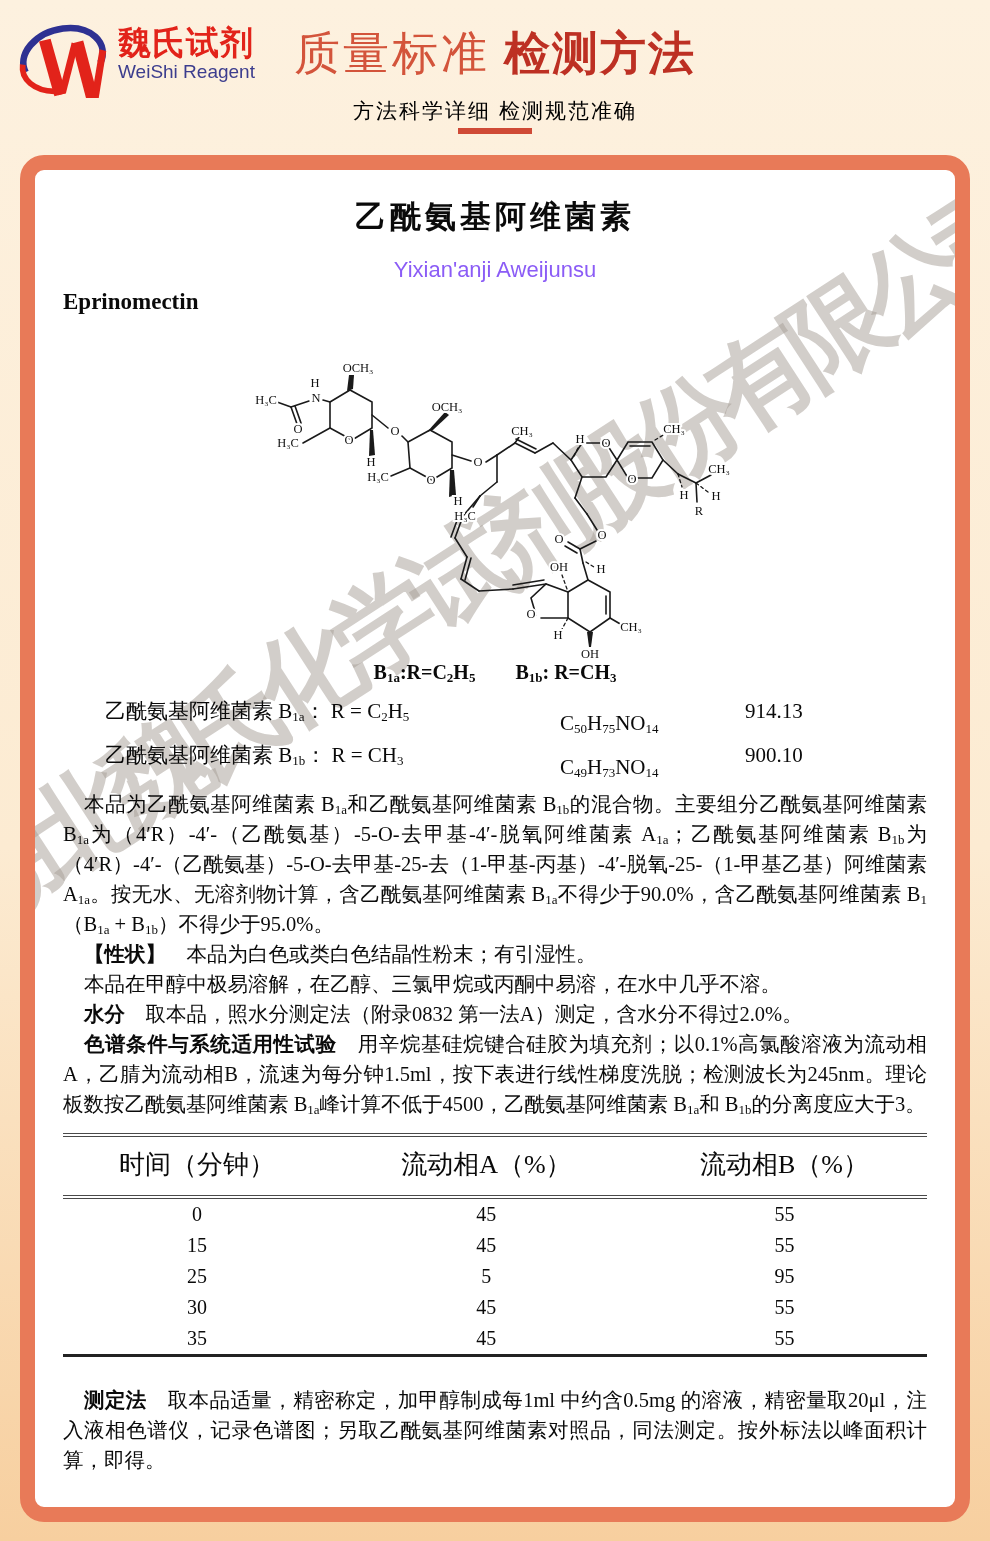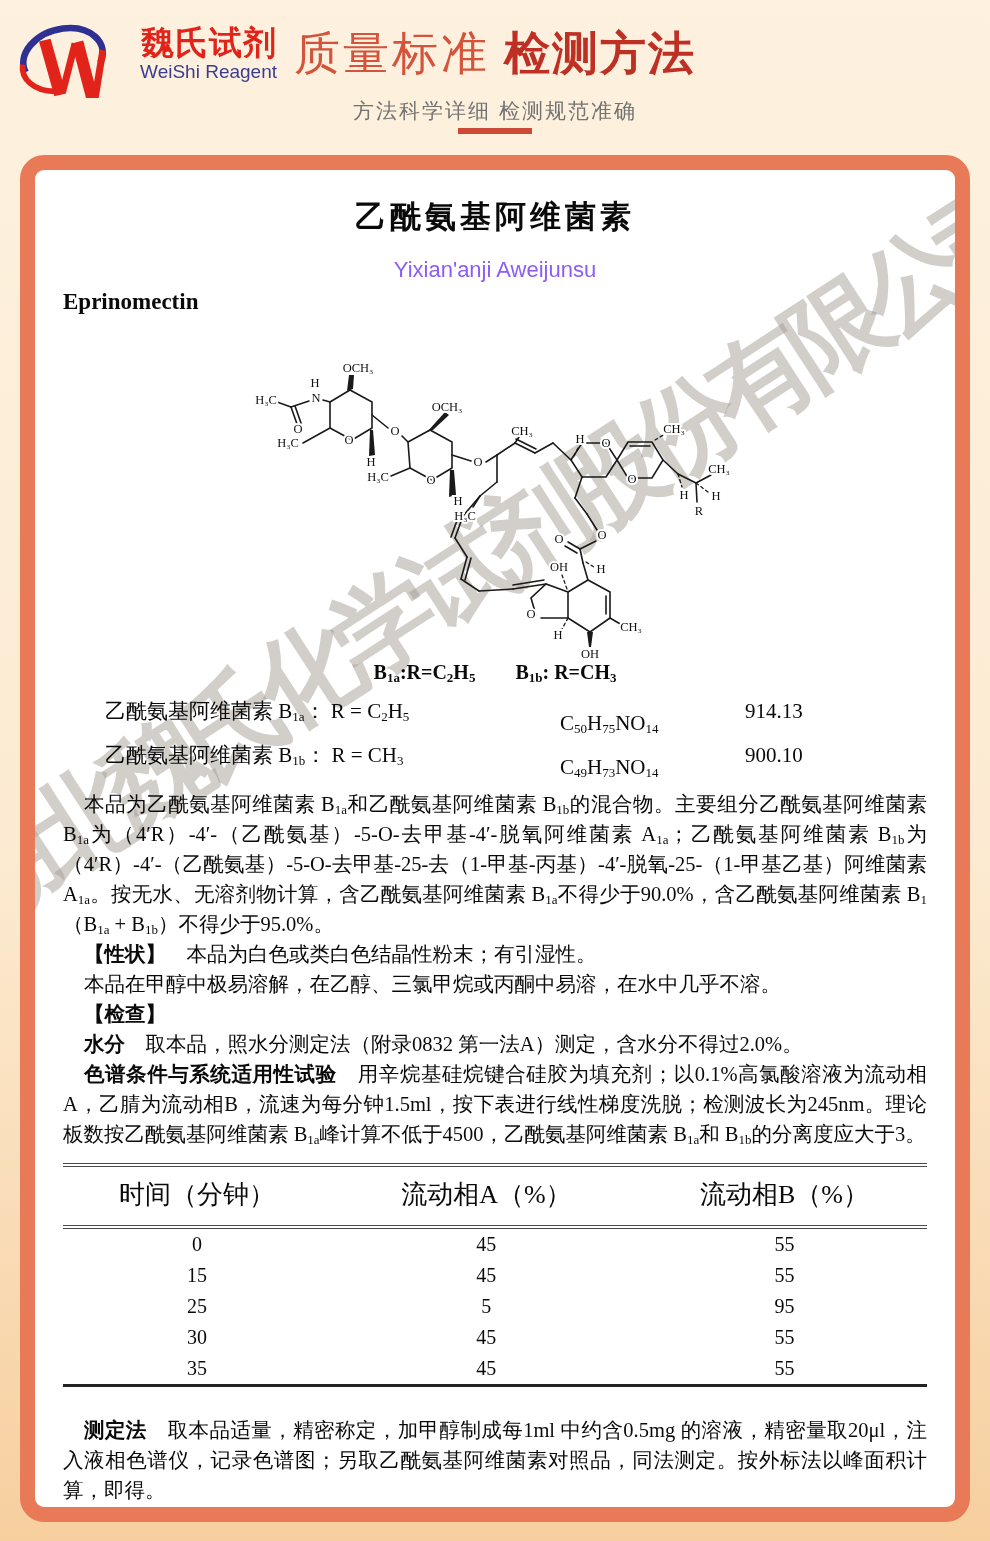--- a/index.html
+++ b/index.html
@@ -3,29 +3,29 @@
 <meta charset="utf-8">
 <style>
   html,body{margin:0;padding:0;}
   body{width:990px;height:1541px;position:relative;overflow:hidden;
        background:linear-gradient(180deg,#fdf1df 0%,#fcebd2 55%,#f7cf9f 100%);
        font-family:"Liberation Serif","DejaVu Serif",serif;color:#0a0a0a;}
   .header{position:absolute;top:0;left:0;width:990px;height:155px;}
   .logo{position:absolute;left:16px;top:10px;display:flex;align-items:center;gap:6px;}
   .logo-mark{width:96px;height:88px;}
   .logo-cn{font-family:"Liberation Sans","DejaVu Sans",sans-serif;font-weight:bold;
-           font-size:33px;color:#e2231a;line-height:36px;letter-spacing:1px;margin-left:23px;}
+           font-size:33px;color:#e2231a;line-height:36px;letter-spacing:1px;}
   .logo-en{font-family:"Liberation Sans","DejaVu Sans",sans-serif;font-size:19px;color:#3c3d8e;line-height:22px;text-align:right;}
   .main-title{position:absolute;top:24px;left:0;width:100%;text-align:center;
               font-family:Liberation Serif, serif;font-size:46px;line-height:60px;}
   .t-light{color:#d3543b;font-weight:500;letter-spacing:3px;}
   .t-bold{color:#bd3023;font-weight:800;letter-spacing:2px;margin-left:14px;}
   .subtitle{position:absolute;top:97px;left:0;width:100%;text-align:center;
             font-family:"Liberation Sans","DejaVu Sans",sans-serif;
-            font-size:21px;color:#737373;letter-spacing:2px;}
+            font-size:21px;color:#000000;letter-spacing:2px;}
   .divider{position:absolute;top:128px;left:50%;transform:translateX(-50%);
            width:74px;height:6px;background:#cf4a36;}
   .card{position:absolute;left:20px;top:155px;width:950px;height:1367px;box-sizing:border-box;
         border:15px solid #e87a58;border-radius:24px;background:#fff;overflow:hidden;}
   .watermark{position:absolute;left:-70px;top:660px;z-index:1;white-space:nowrap;
              font-family:"Liberation Sans","DejaVu Sans",sans-serif;font-weight:bold;
              font-size:102px;letter-spacing:-12px;color:rgba(165,158,150,.5);
              transform:rotate(-33deg);transform-origin:0 50%;}
   .card-inner{position:relative;z-index:2;width:100%;height:100%;box-sizing:border-box;
               padding:28px 28px 0;}
@@ -210,21 +210,20 @@
         <span class="fname">乙酰氨基阿维菌素 B<sub>1b</sub>： R = CH<sub>3</sub></span>
         <span class="ff">C<sub>49</sub>H<sub>73</sub>NO<sub>14</sub></span>
         <span class="fmw">900.10</span>
       </div>
     </div>
 
     <div class="bodytext">
         <p>本品为乙酰氨基阿维菌素 B<sub>1a</sub>和乙酰氨基阿维菌素 B<sub>1b</sub>的混合物。主要组分乙酰氨基阿维菌素 B<sub>1a</sub>为（4′R）-4′-（乙酰氨基）-5-O-去甲基-4′-脱氧阿维菌素 A<sub>1a</sub>；乙酰氨基阿维菌素 B<sub>1b</sub>为（4′R）-4′-（乙酰氨基）-5-O-去甲基-25-去（1-甲基-丙基）-4′-脱氧-25-（1-甲基乙基）阿维菌素 A<sub>1a</sub>。按无水、无溶剂物计算，含乙酰氨基阿维菌素 B<sub>1a</sub>不得少于90.0%，含乙酰氨基阿维菌素 B<sub>1</sub>（B<sub>1a</sub> + B<sub>1b</sub>）不得少于95.0%。</p>
         <p><b>【性状】</b>　本品为白色或类白色结晶性粉末；有引湿性。</p>
         <p>本品在甲醇中极易溶解，在乙醇、三氯甲烷或丙酮中易溶，在水中几乎不溶。</p>
-        <p><b>【检查】</b></p>
         <p><b>水分</b>　取本品，照水分测定法（附录0832 第一法A）测定，含水分不得过2.0%。</p>
         <p><b>色谱条件与系统适用性试验</b>　用辛烷基硅烷键合硅胶为填充剂；以0.1%高氯酸溶液为流动相A，乙腈为流动相B，流速为每分钟1.5ml，按下表进行线性梯度洗脱；检测波长为245nm。理论板数按乙酰氨基阿维菌素 B<sub>1a</sub>峰计算不低于4500，乙酰氨基阿维菌素 B<sub>1a</sub>和 B<sub>1b</sub>的分离度应大于3。</p>
       </div>
 
     <table>
       <colgroup>
           <col style="width:31%">
           <col style="width:36%">
           <col style="width:33%">
         </colgroup>

